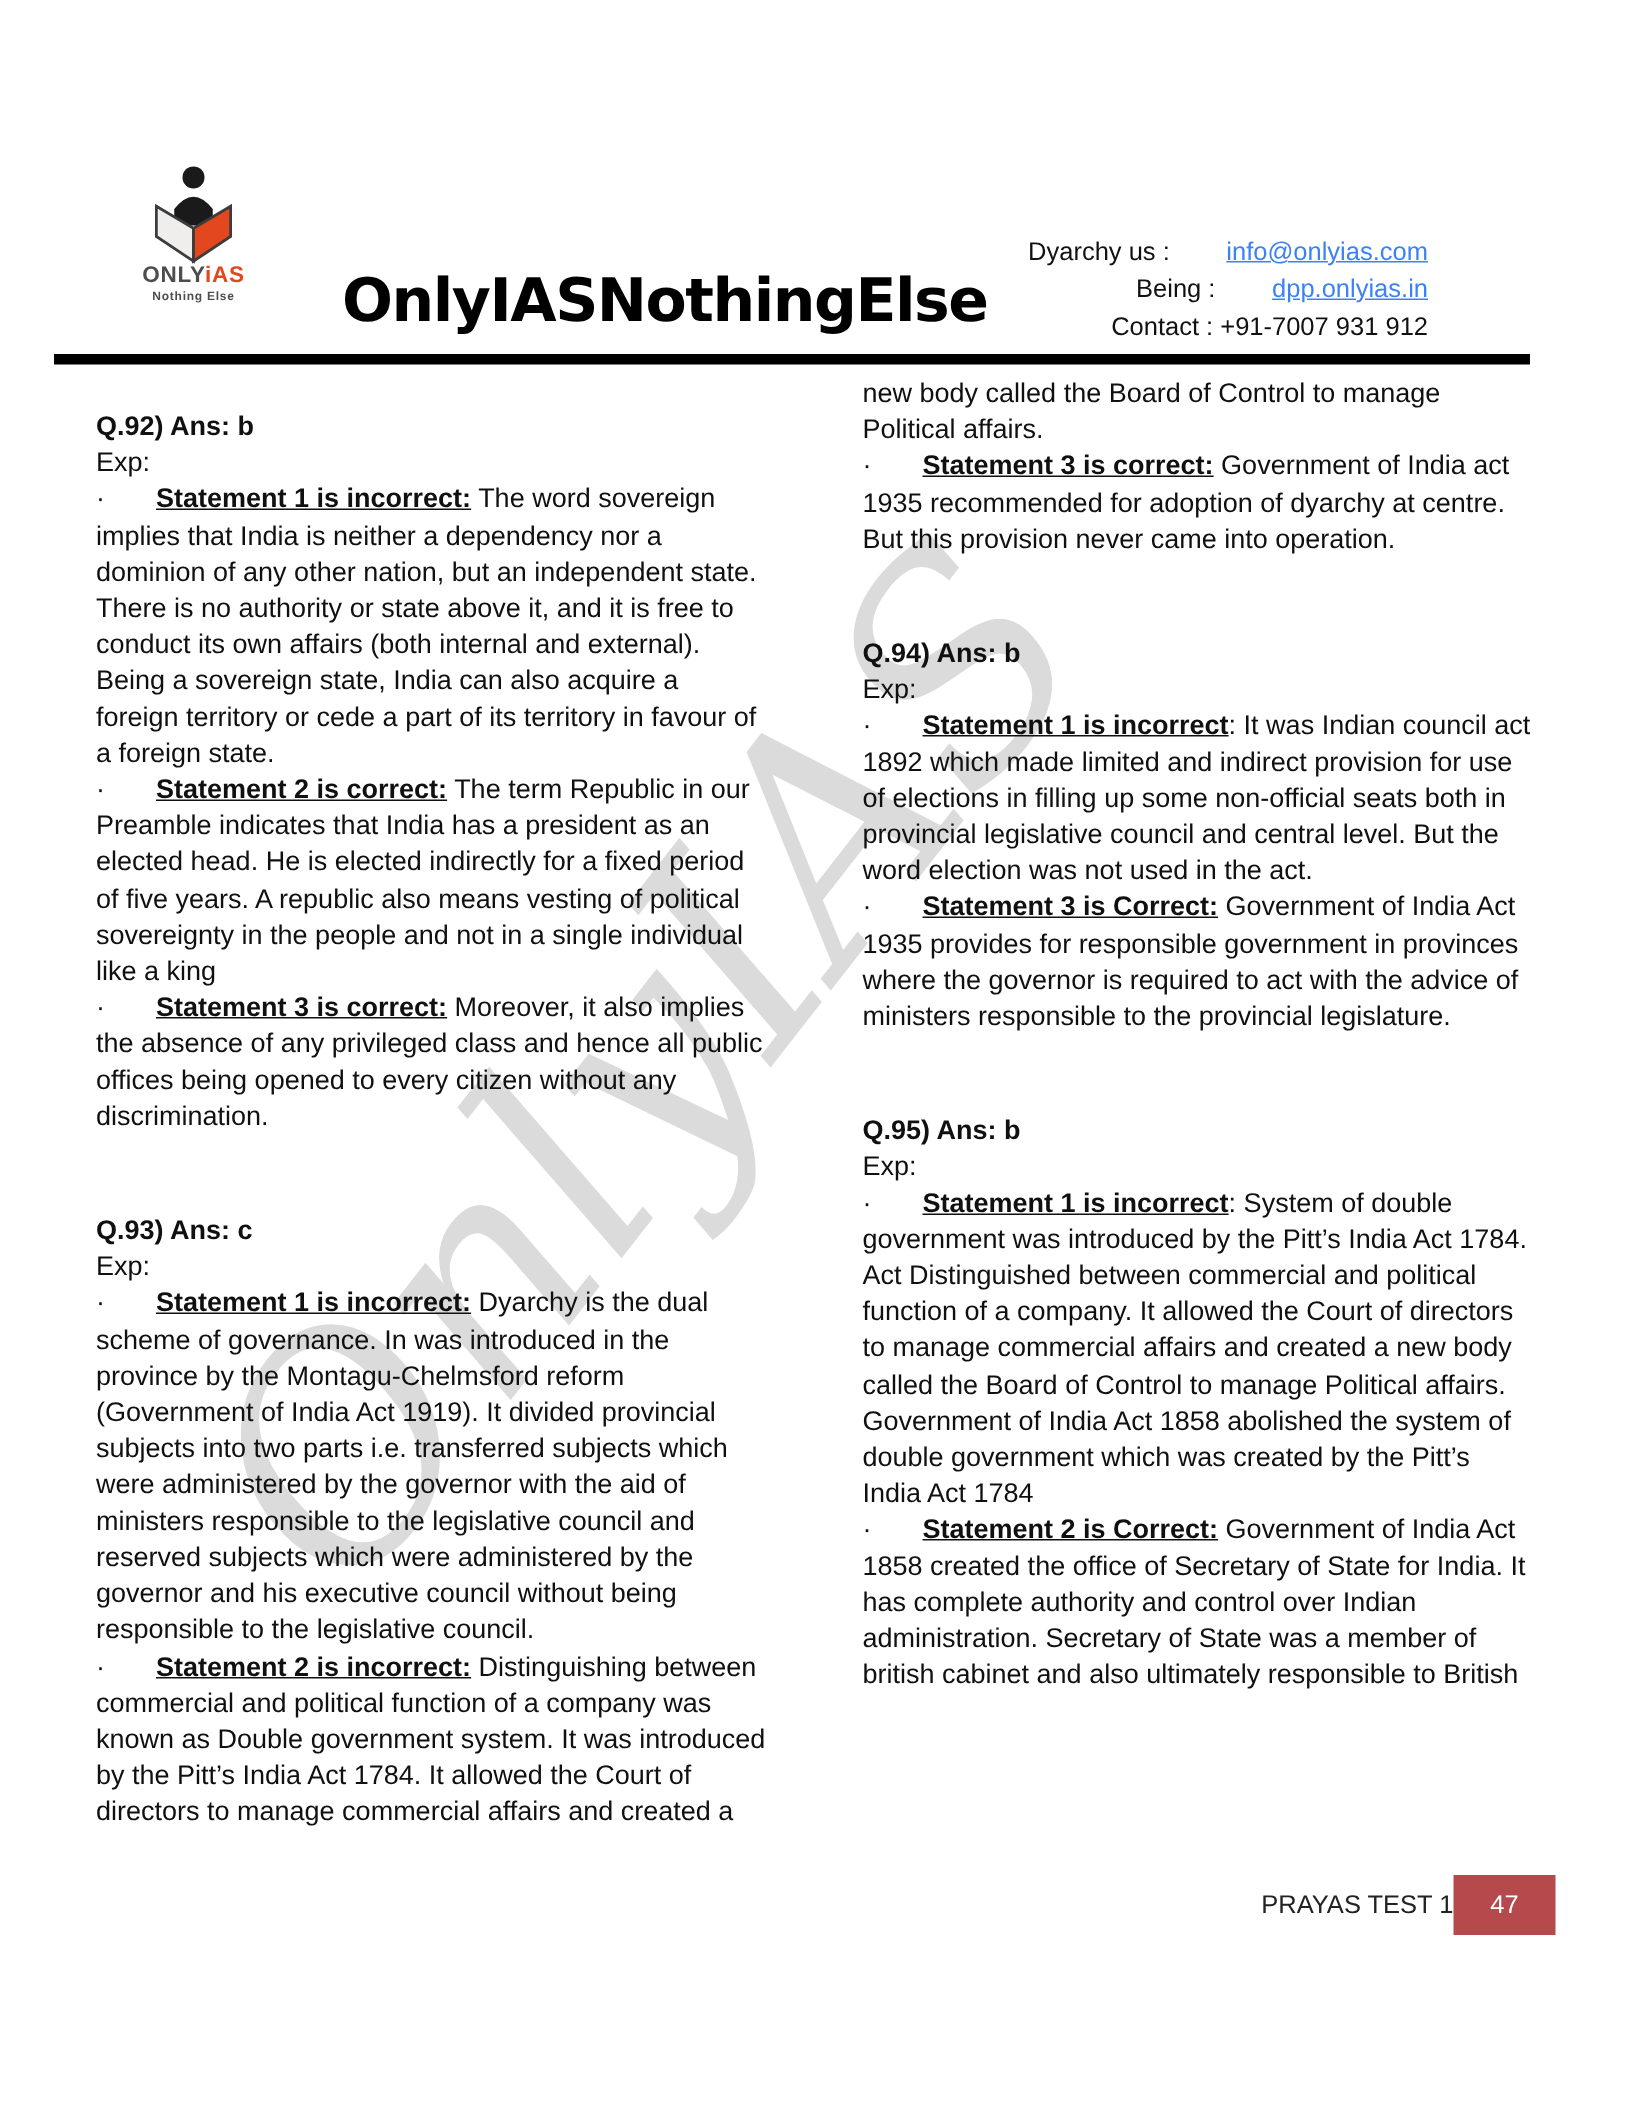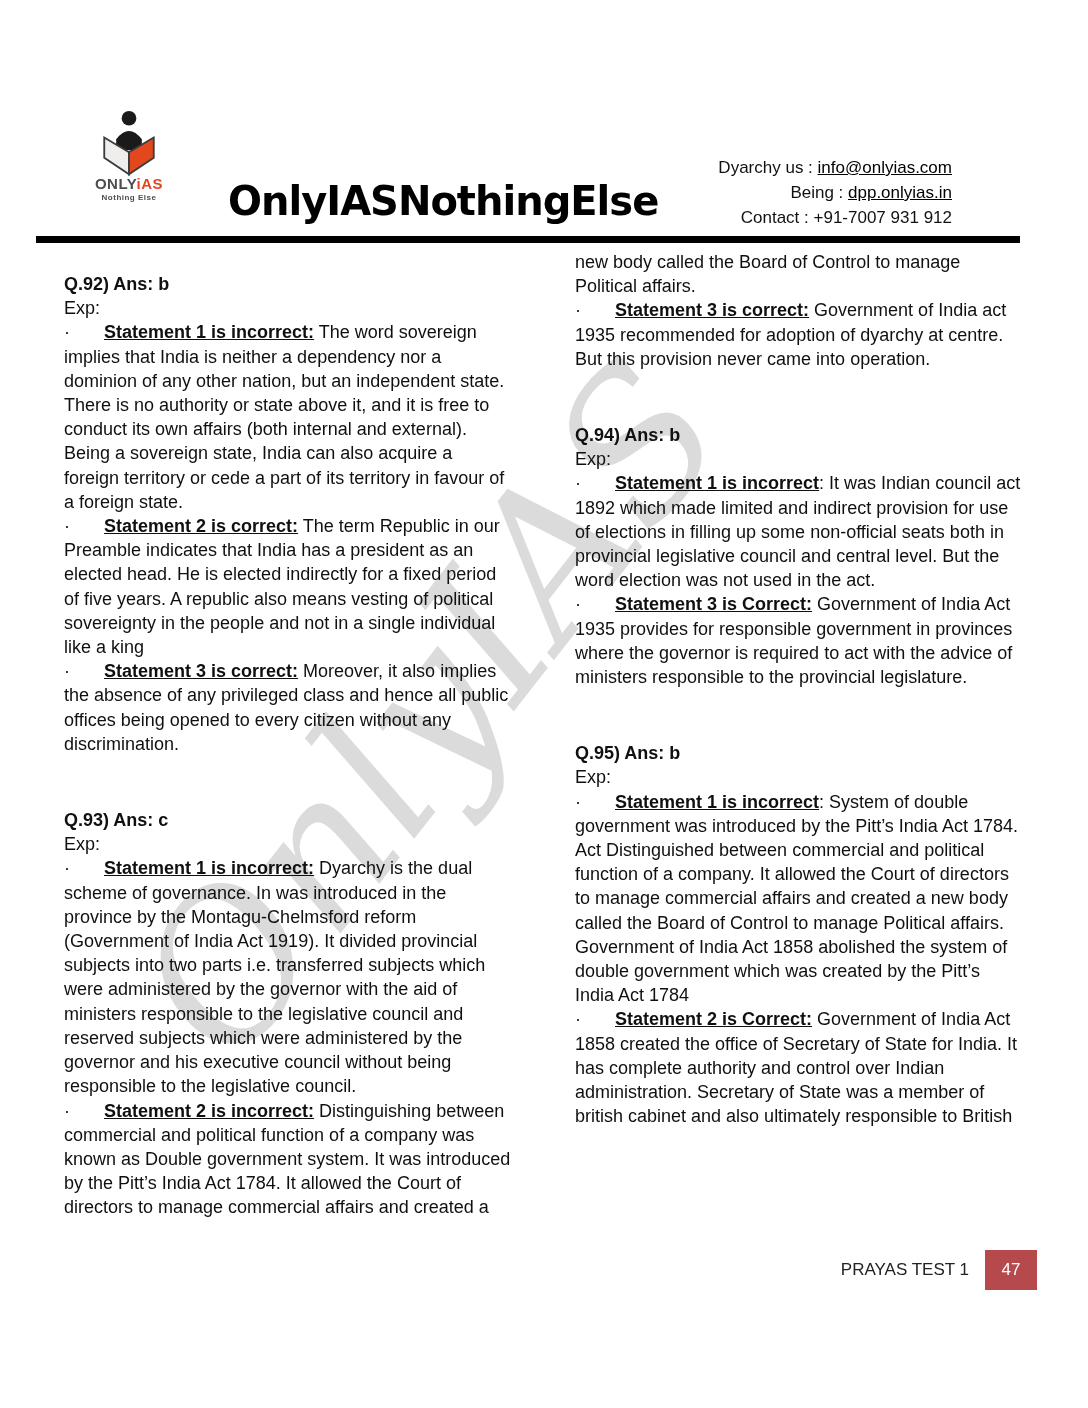--- a/index.html
+++ b/index.html
@@ -40,44 +40,44 @@
   .brand {
     position:absolute; left:228px; top:178px; z-index:2;
     font-family:"DejaVu Sans", sans-serif;
     font-weight:800; font-size:40px; letter-spacing:-1px; color:#000;
   }
 
   .contact {
     position:absolute; right:136px; top:155px; z-index:2;
     text-align:right; font-size:17px; line-height:25px; color:#111;
   }
-  .contact a { color:#000000; text-decoration:underline; cursor:pointer; }
+  .contact a { color:#3b82f6; text-decoration:underline; cursor:pointer;margin-left:33px; }
 
   .rule { position:absolute; left:36px; right:68px; top:236px; height:7px; background:#000; z-index:2; }
 
   
   .col { position:absolute; z-index:1; font-size:18px; line-height:24.2px; text-align:left; }
   .col-left  { left:64px;  width:448px; top:272px; }
   .col-right { left:575px; width:447px; top:250px; }
 
   .q-title { font-weight:bold; }
   .exp-label { font-weight:normal; }
   .q-block { margin-top:52px; }
   .q-block.first { margin-top:0; }
   .gap-lg { margin-top:52px; }
 
   p.bullet { margin:0; }
   .marker { display:inline-block; width:40px; }
   .lead { font-weight:bold; text-decoration:underline; }
 
   
-  .footer { position:absolute; right:51px; top:1250px; z-index:2; display:flex; align-items:center; gap:16px; }
+  .footer { position:absolute; right:51px; top:1250px; z-index:2; display:flex; align-items:center; }
   .footer-label { font-size:17px; color:#222; }
   .pagebox {
-    width:52px; height:40px; display:flex; align-items:center; justify-content:center;
+    width:68px; height:40px; display:flex; align-items:center; justify-content:center;
     color:#fff; font-size:17px;
   }
 </style>
 </head>
 <body>
 
 <div class="page">
 
   <div class="watermark">OnlyIAS</div>
 

